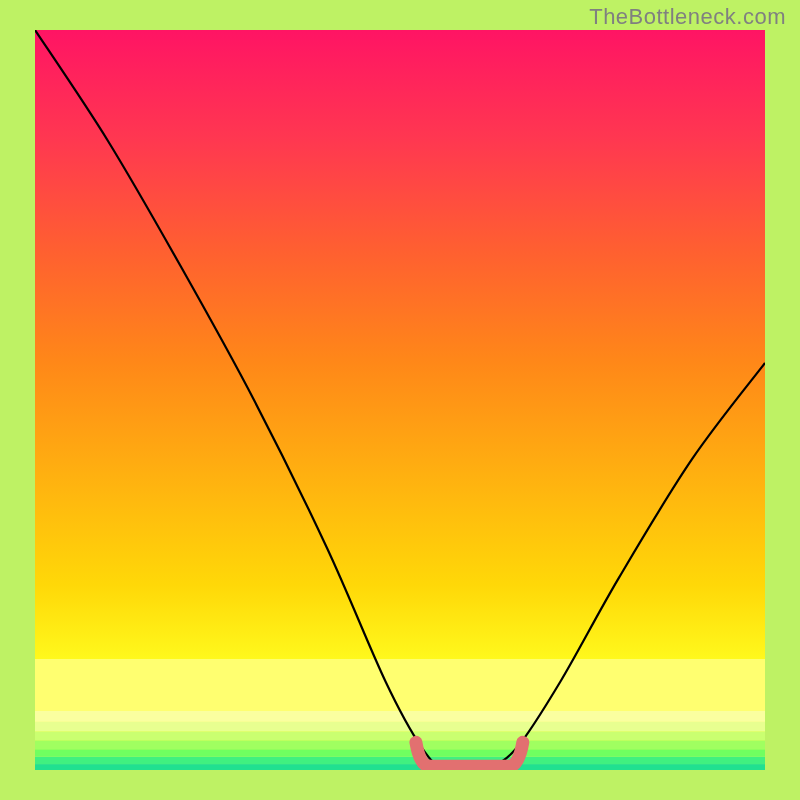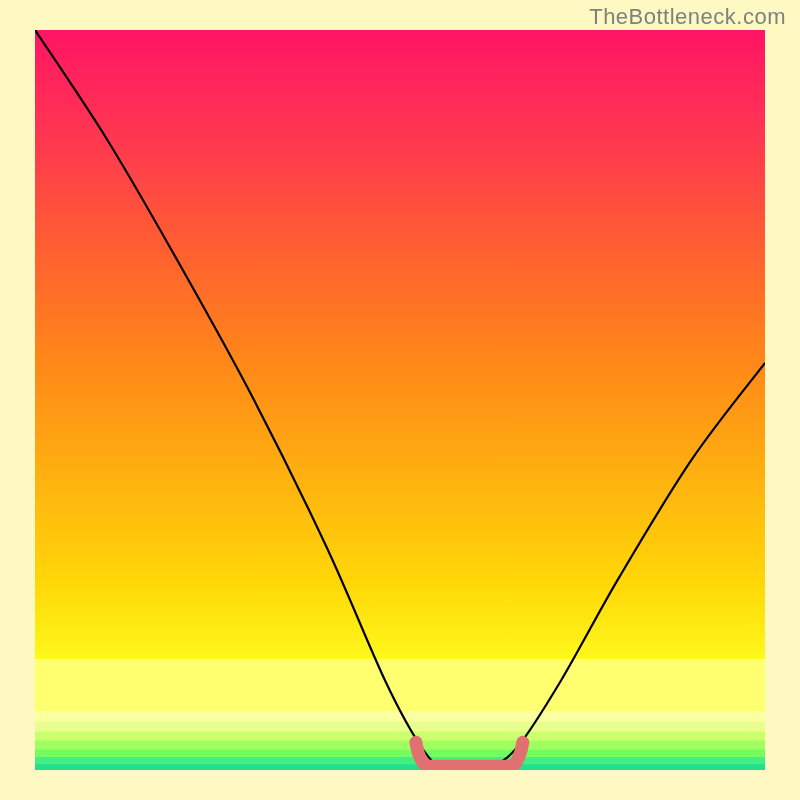--- a/index.html
+++ b/index.html
@@ -1,17 +1,17 @@
 <!DOCTYPE html>
 <html><head>
 <meta charset="utf-8">
 <style>
   * { margin: 0; padding: 0; box-sizing: border-box; }
   body { width: 800px; height: 800px; overflow: hidden; font-family: Arial, sans-serif; }
-  .container { position: relative; width: 800px; height: 800px; background: #fef9c3; }
+  .container { position: relative; width: 800px; height: 800px; background: #bef264; }
   .watermark {
     position: absolute;
     top: 4px;
     right: 14px;
     color: #808080;
     font-size: 22px;
     font-weight: 500;
     letter-spacing: 0.5px;
     z-index: 10;
   }

